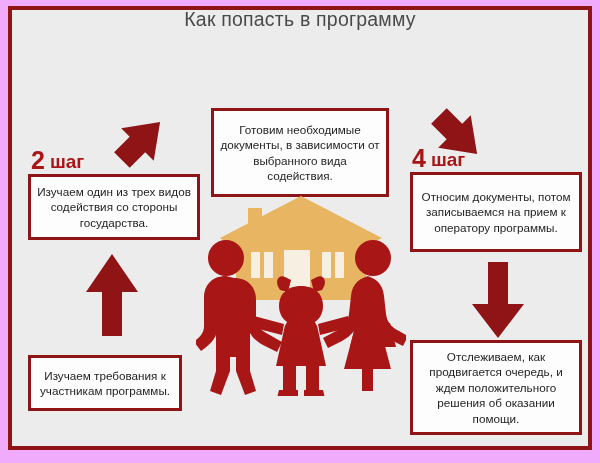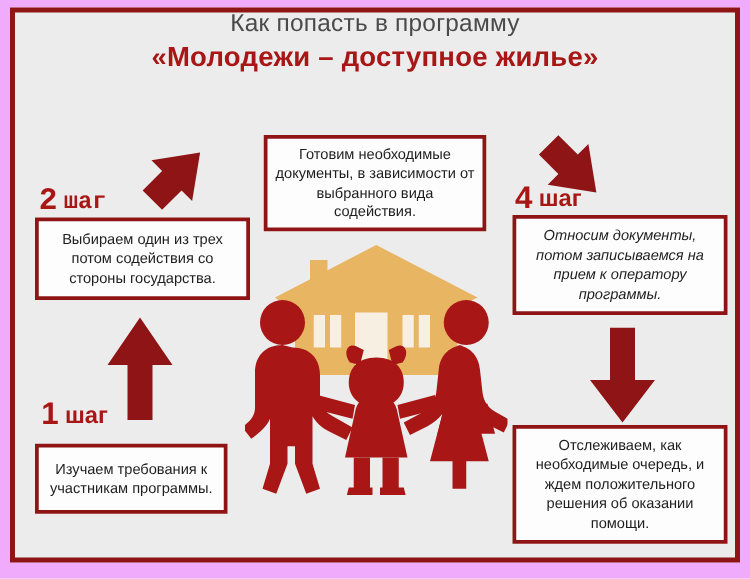--- a/index.html
+++ b/index.html
@@ -91,50 +91,46 @@
   #illustration { position: absolute; left: 196px; top: 186px; }
 </style>
 </head>
 <body>
 
 <div id="poster">
   <div id="frame"></div>
 
   <div class="title-block">
     <div class="title-line1">Как попасть в программу</div>
-    <div class="title-line2">«Молодежи – доступное жилье»</div>
-  </div>
-
-  <div class="step-box" style="left:211px; top:108px; width:178px; height:77px;">
+  </div>
+
+  <div class="step-box" style="left:211px; top:108px; width:178px; height:89px;">
     <span>Готовим необходимые документы, в зависимости от выбранного вида содействия.</span>
   </div>
 
-  <div class="step-label" style="left:31px; top:148px;font-family:Liberation Mono, monospace;">
+  <div class="step-label" style="left:31px; top:148px;">
     <span class="num">2</span><span class="word">шаг</span>
   </div>
   <div class="step-box" style="left:28px; top:174px; width:172px; height:66px;">
-    <span>Выбираем один из трех потом содействия со стороны государства.</span>
-  </div>
-
-  <div class="step-label" style="left:33px; top:319px;">
-    <span class="num">1</span><span class="word">шаг</span>
-  </div>
+    <span>Изучаем один из трех видов содействия со стороны государства.</span>
+  </div>
+
   <div class="step-box" style="left:28px; top:355px; width:154px; height:56px;">
     <span>Изучаем требования к участникам программы.</span>
   </div>
 
   <div class="step-label" style="left:412px; top:146px;">
     <span class="num">4</span><span class="word">шаг</span>
   </div>
-  <div class="step-box" style="left:410px; top:172px; width:172px; height:80px;font-style:italic;">
+  <div class="step-box" style="left:410px; top:172px; width:172px; height:80px;">
     <span>Относим документы, потом записываемся на прием к оператору программы.</span>
   </div>
 
   <div class="step-box" style="left:410px; top:340px; width:172px; height:95px;">
-    <span>Отслеживаем, как необходимые очередь, и ждем положительного решения  об оказании помощи.</span>
+    <span>Отслеживаем, как продвигается очередь, и ждем положительного решения  об оказании помощи.</span>
   </div>
 
   <svg class="arrow" style="left:84px; top:252px;" width="56" height="86" viewBox="0 0 56 86">
     <polygon points="28,2 54,40 38,40 38,84 18,84 18,40 2,40" fill="#8E1416"></polygon>
   </svg>
 
   <svg class="arrow" style="left:110px; top:110px;" width="62" height="62" viewBox="0 0 62 62">
     <g transform="rotate(45 31 31)">
       <polygon points="31,4 54,36 42,36 42,58 20,58 20,36 8,36" fill="#8E1416"></polygon>
     </g>

